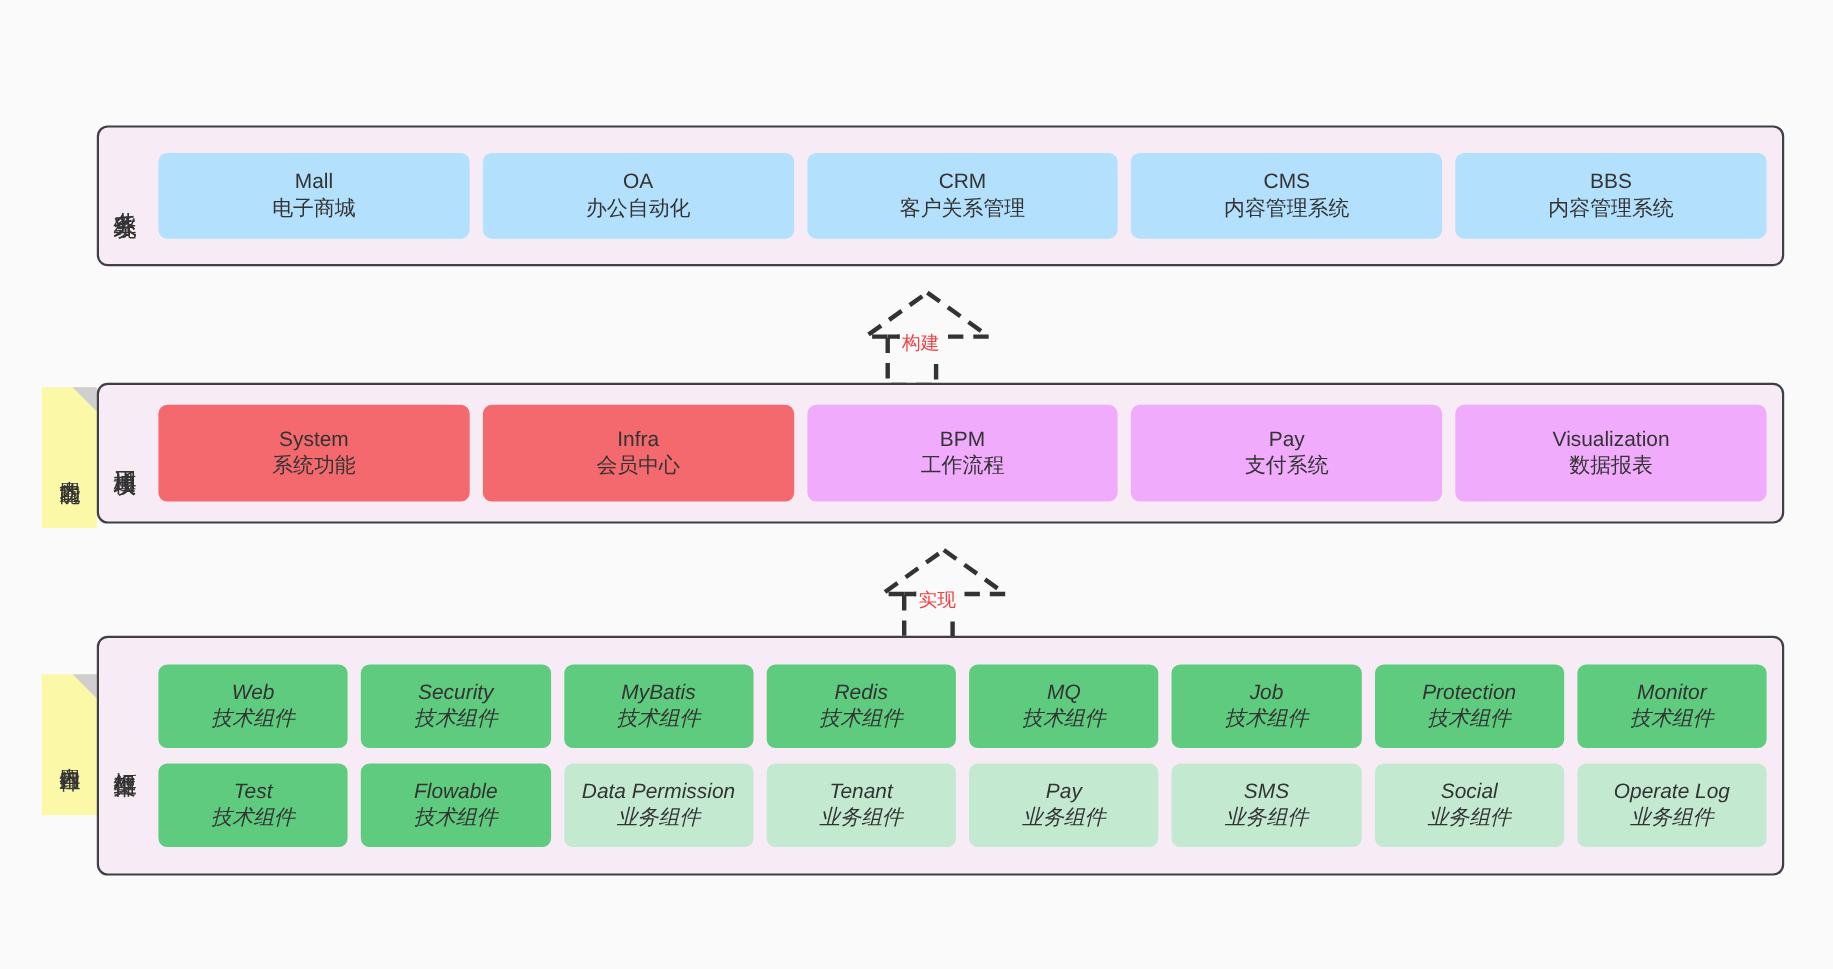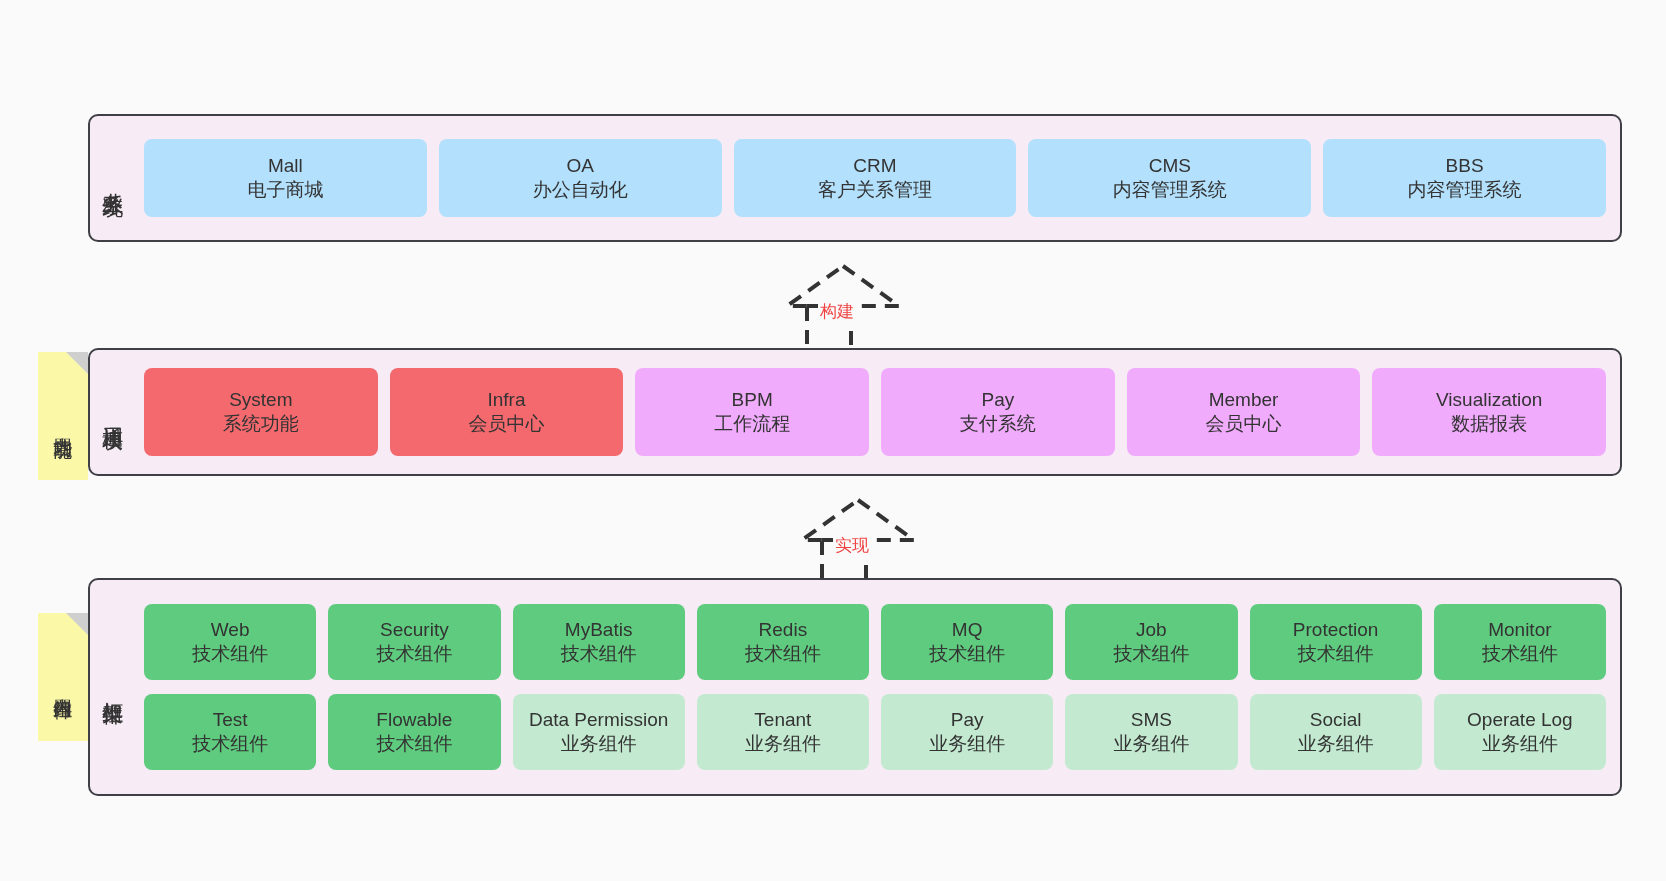--- a/index.html
+++ b/index.html
@@ -56,20 +56,21 @@
     justify-content: center;
     gap: 14px;
     padding: 14px 14px 14px 8px;
   }
   .row {
     display: flex;
     align-items: flex-end;
     justify-content: space-between;
     width: 100%;
     gap: 12px;
+    font-style: italic;
   }
 
   
   .card {
     flex: 1 1 0;
     border-radius: 8px;
     display: flex;
     flex-direction: column;
     align-items: center;
     justify-content: center;
@@ -191,24 +192,20 @@
     </div>
     <div class="card pink">
       <span class="card-title">BPM</span>
       <span class="card-sub">工作流程</span>
     </div>
     <div class="card pink">
       <span class="card-title">Pay</span>
       <span class="card-sub">支付系统</span>
     </div>
     <div class="card pink">
-      <span class="card-title">Member</span>
-      <span class="card-sub">会员中心</span>
-    </div>
-    <div class="card pink">
       <span class="card-title">Visualization</span>
       <span class="card-sub">数据报表</span>
     </div>
 
   </div>
 </div>
 
 <div class="arrow" style="left:773px; top:492px;">
   <svg width="170" height="100" viewBox="0 0 170 100">
     <polygon points="85,8 141,48 29,48" fill="none" stroke="#333333" stroke-width="4" stroke-dasharray="14,9" stroke-linejoin="miter"></polygon>

